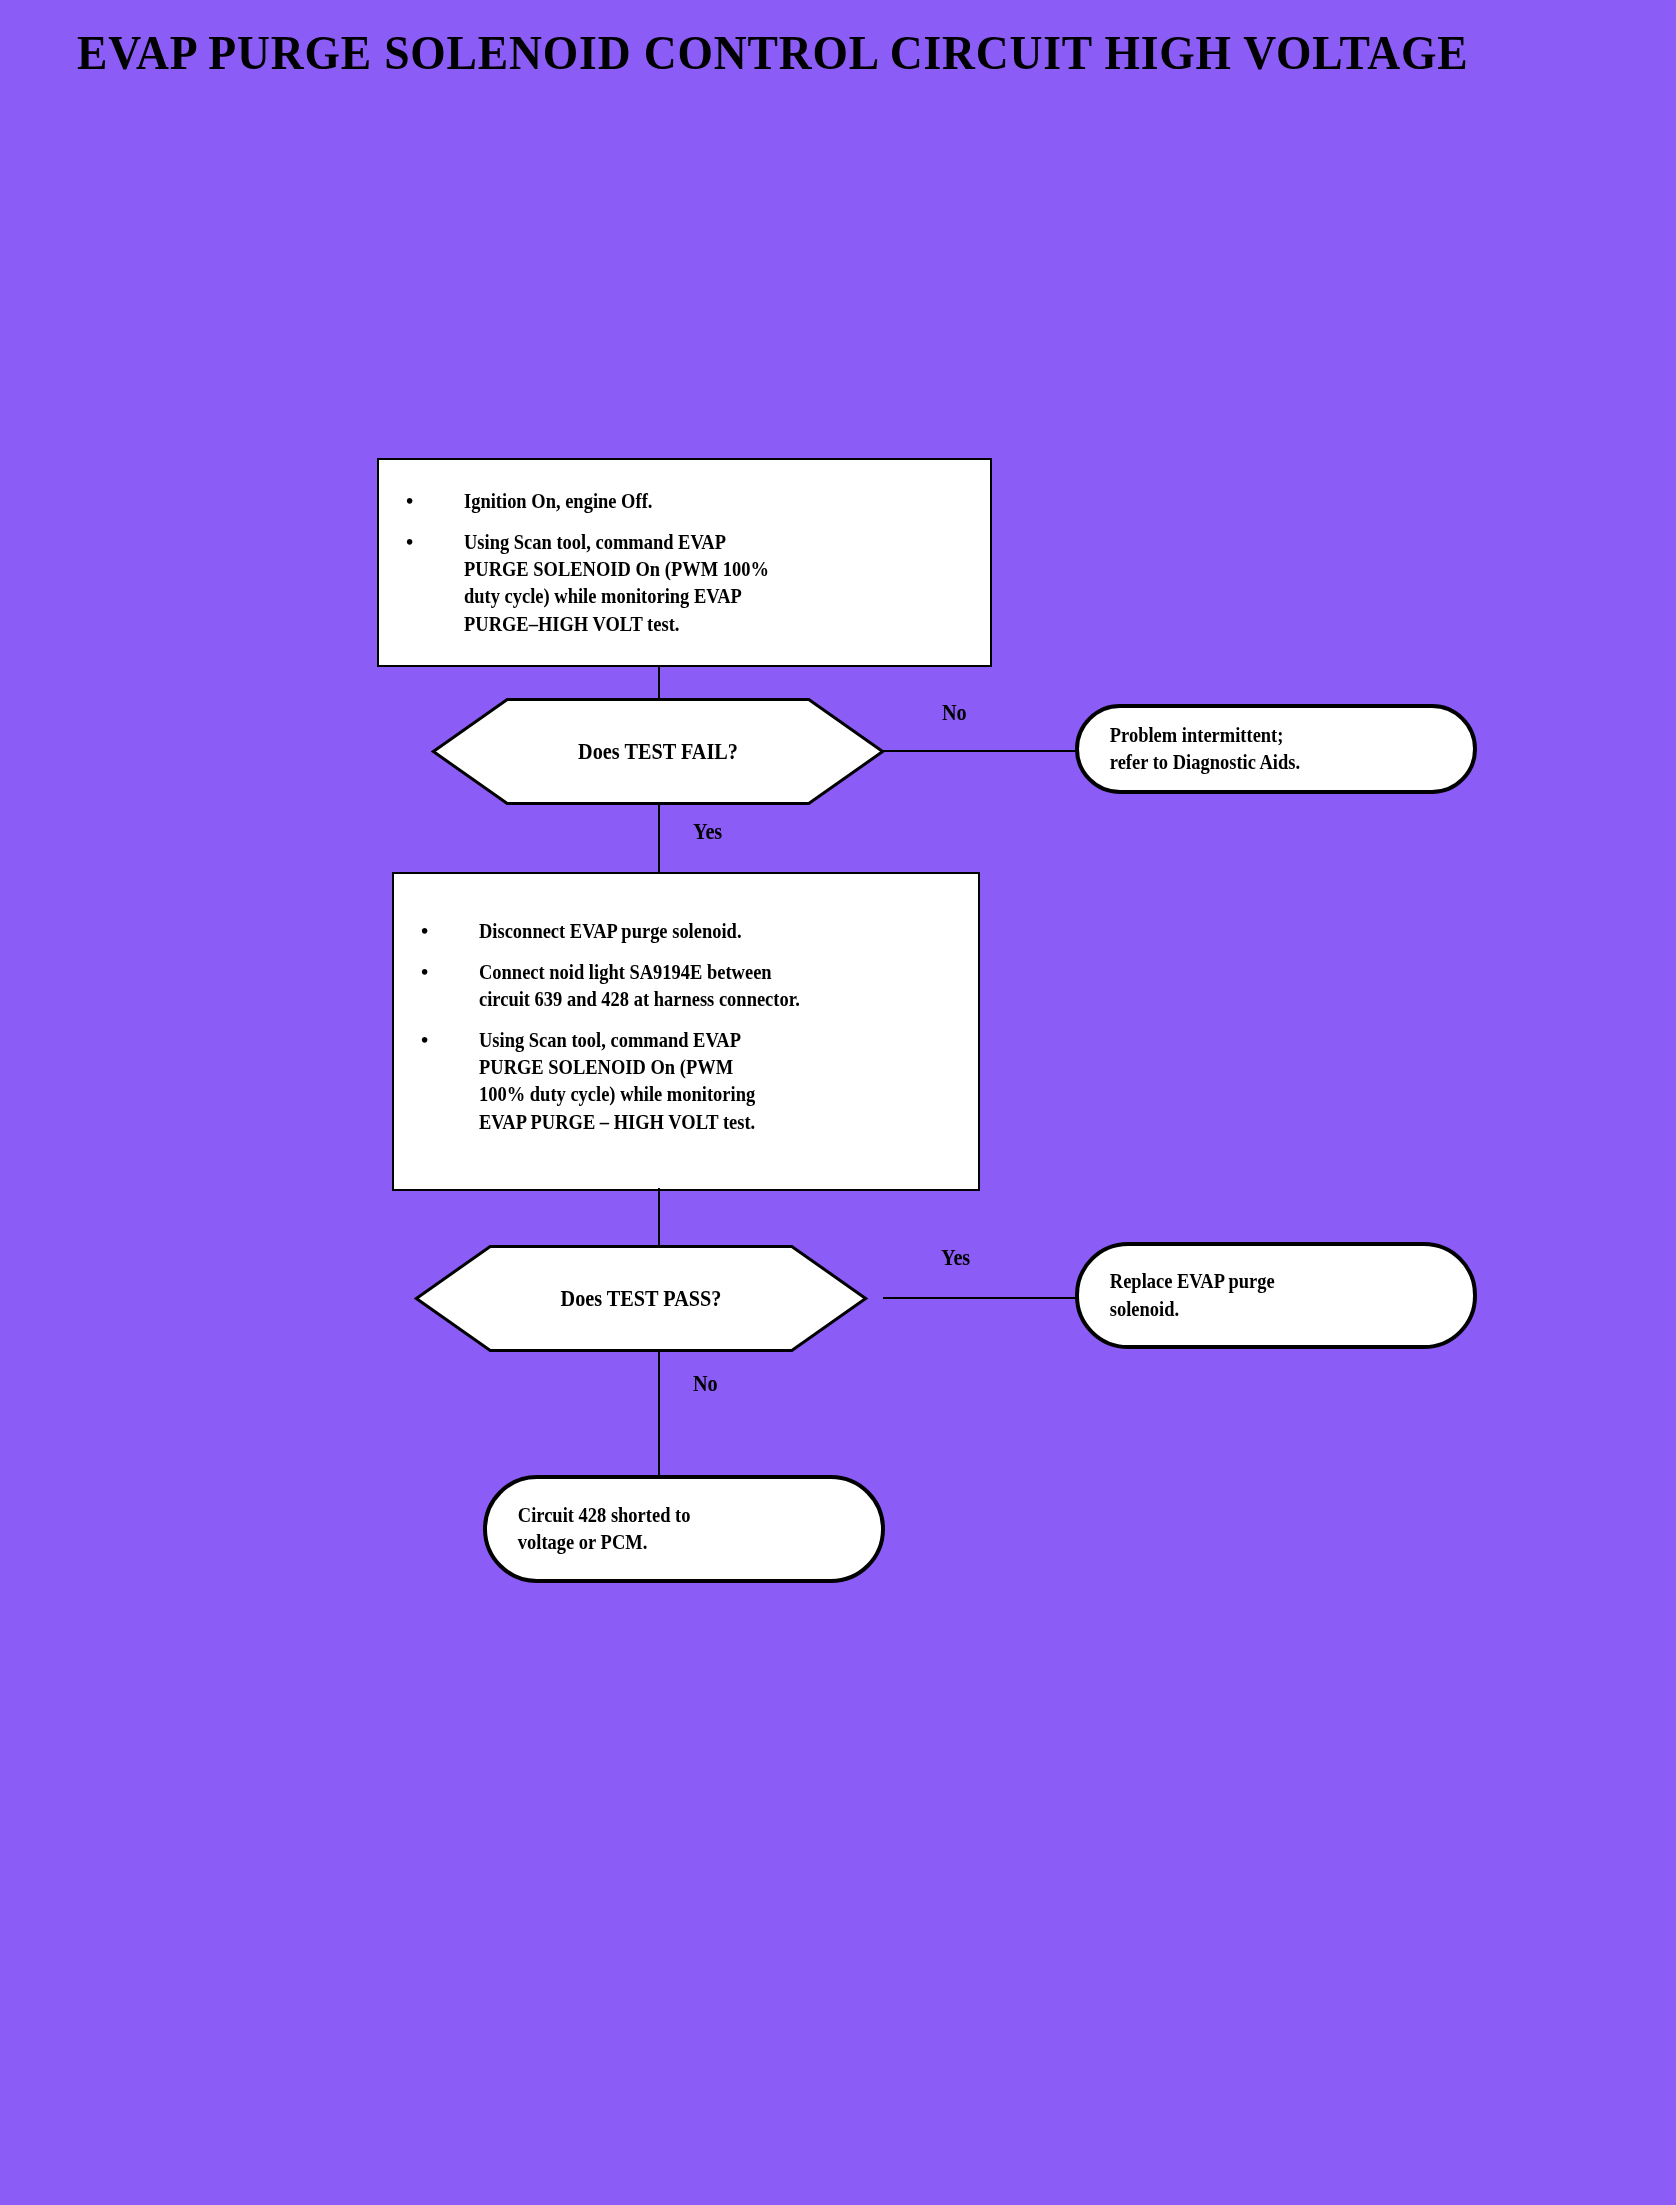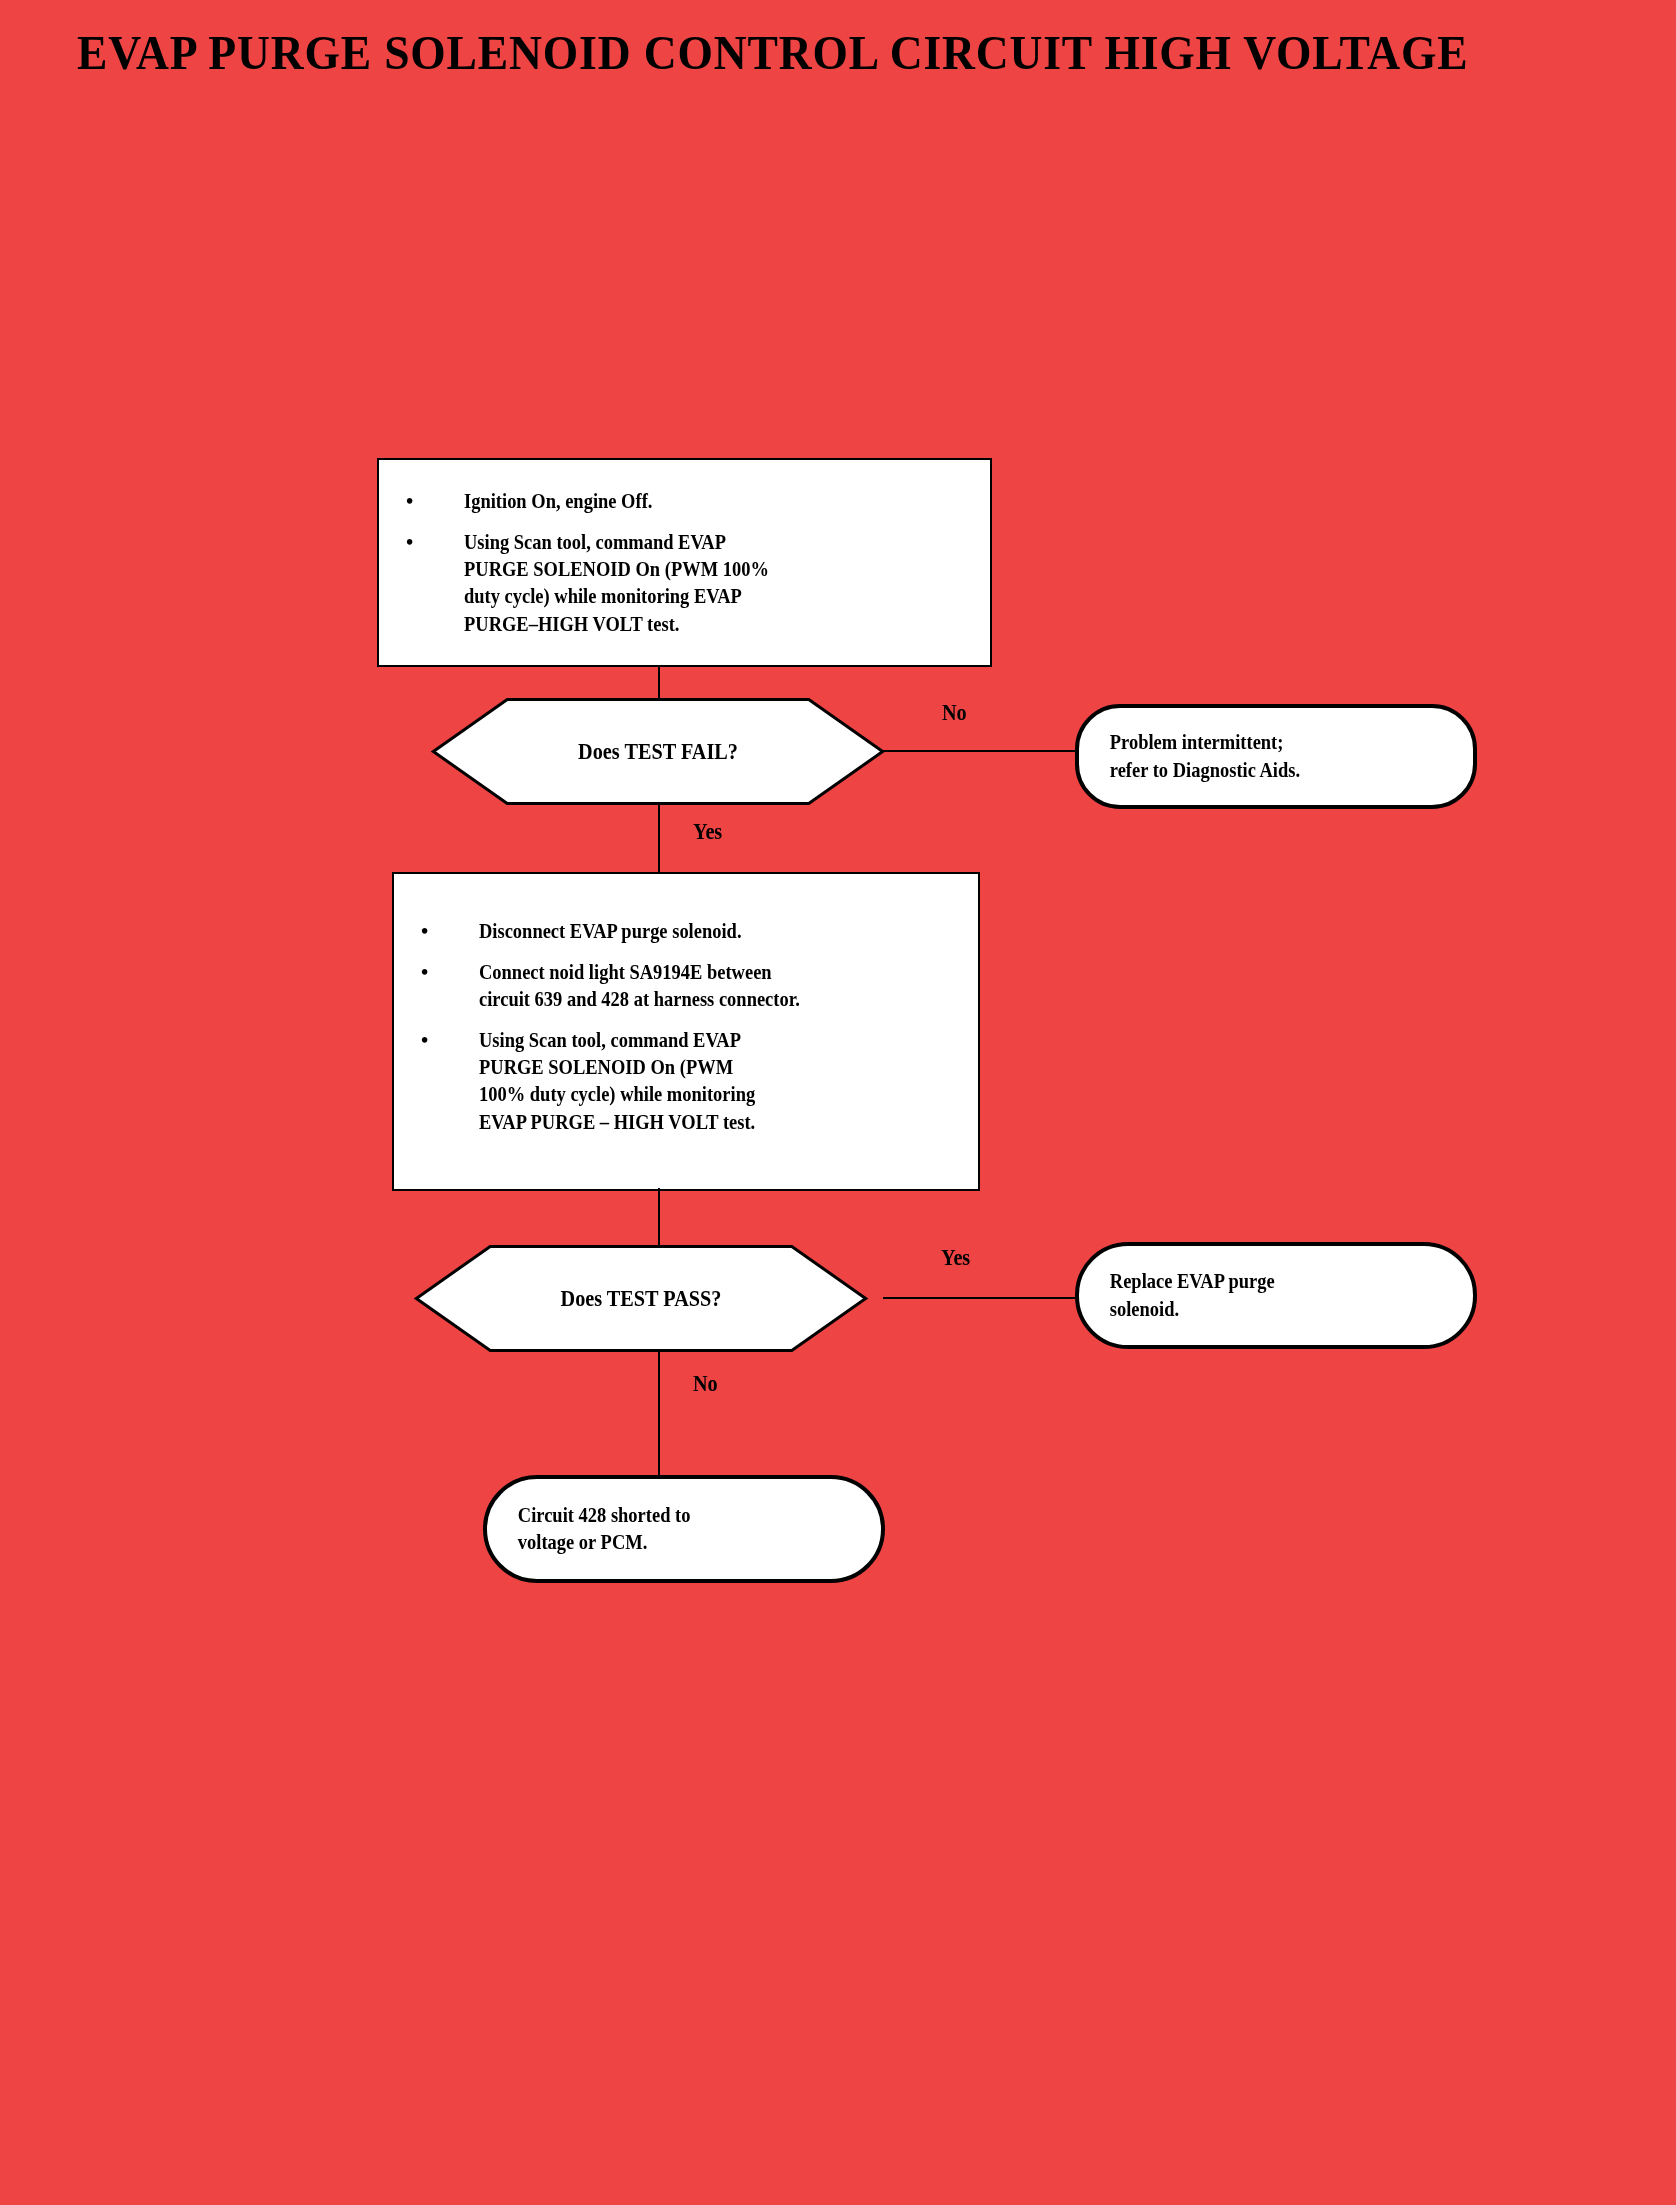--- a/index.html
+++ b/index.html
@@ -5,21 +5,21 @@
 <style>
   html, body {
     margin: 0;
     padding: 0;
     background: #ffffff;
   }
   #page {
     position: relative;
     width: 1676px;
     height: 2205px;
-    background: #ef4444;
+    background: #8b5cf6;
     overflow: hidden;
     font-family: "Liberation Serif", "DejaVu Serif", serif;
     color: #000000;
   }
 
   
   #page-title {
     position: absolute;
     left: 77px;
     top: 28px;
@@ -170,21 +170,21 @@
   <div class="decision" style="left:430px; top:697px; width:456px; height:109px;">
     <svg width="456" height="109" viewBox="0 0 750 180">
       <polygon points="126,4 624,4 746,90 624,176 126,176 4,90" fill="#ffffff" stroke="#000000" stroke-width="5"></polygon>
     </svg>
     <div class="decision-label">Does TEST FAIL?</div>
   </div>
 
   <div class="conn-h" style="left:883px; top:750px; width:195px;"></div>
   <div class="branch-label" style="left:942px; top:700px;">No</div>
 
-  <div class="terminator" style="left:1075px; top:704px; width:402px; height:105px; border-radius:45px;">
+  <div class="terminator" style="left:1075px; top:704px; width:402px; height:90px; border-radius:45px;">
     <div class="flow-text">Problem intermittent;
 refer to Diagnostic Aids.</div>
   </div>
 
   <div class="conn-v" style="left:658px; top:804px; height:71px;"></div>
   <div class="branch-label" style="left:693px; top:819px;">Yes</div>
 
   <div class="process-box" style="left:392px; top:872px; width:588px; height:319px;">
     <div class="bullet-list" style="padding-top:44px;">
 

